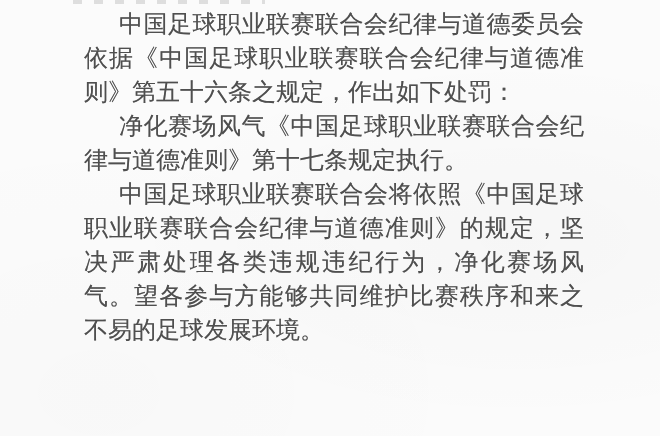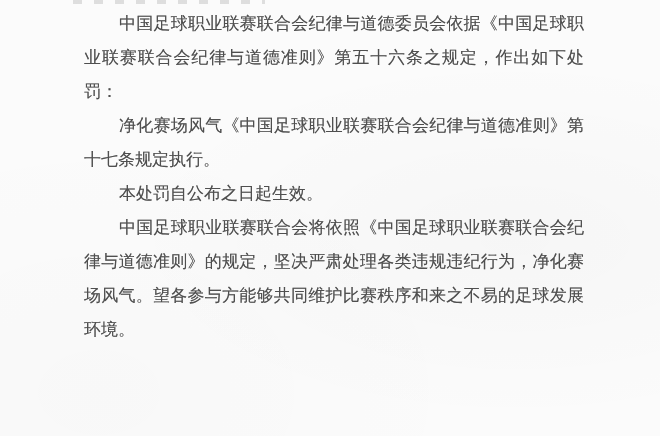--- a/index.html
+++ b/index.html
@@ -31,35 +31,34 @@
     );
     opacity: 0.55;
     filter: blur(0.5px);
   }
   .doc-body {
     position: absolute;
     left: 84px;
     top: 7px;
     width: 500px;
     color: #4f4f4f;
-    font-size: 17px;
+    font-size: 24px;
     line-height: 34px;
     text-align: justify;
     text-justify: inter-ideograph;
     text-shadow: 0 0 0.6px rgba(95,95,95,0.55);
   }
   .doc-body p {
     margin: 0;
     padding: 0;
     text-indent: 35px;
   }
 </style>
 </head>
 <body>
 
 <div class="remnant"></div>
 
 <div class="doc-body">
   <p>中国足球职业联赛联合会纪律与道德委员会依据《中国足球职业联赛联合会纪律与道德准则》第五十六条之规定，作出如下处罚：</p>
   <p>净化赛场风气《中国足球职业联赛联合会纪律与道德准则》第十七条规定执行。</p>
-  <p>本处罚自公布之日起生效。</p>
   <p>中国足球职业联赛联合会将依照《中国足球职业联赛联合会纪律与道德准则》的规定，坚决严肃处理各类违规违纪行为，净化赛场风气。望各参与方能够共同维护比赛秩序和来之不易的足球发展环境。</p>
 </div>
 
 </body></html>

